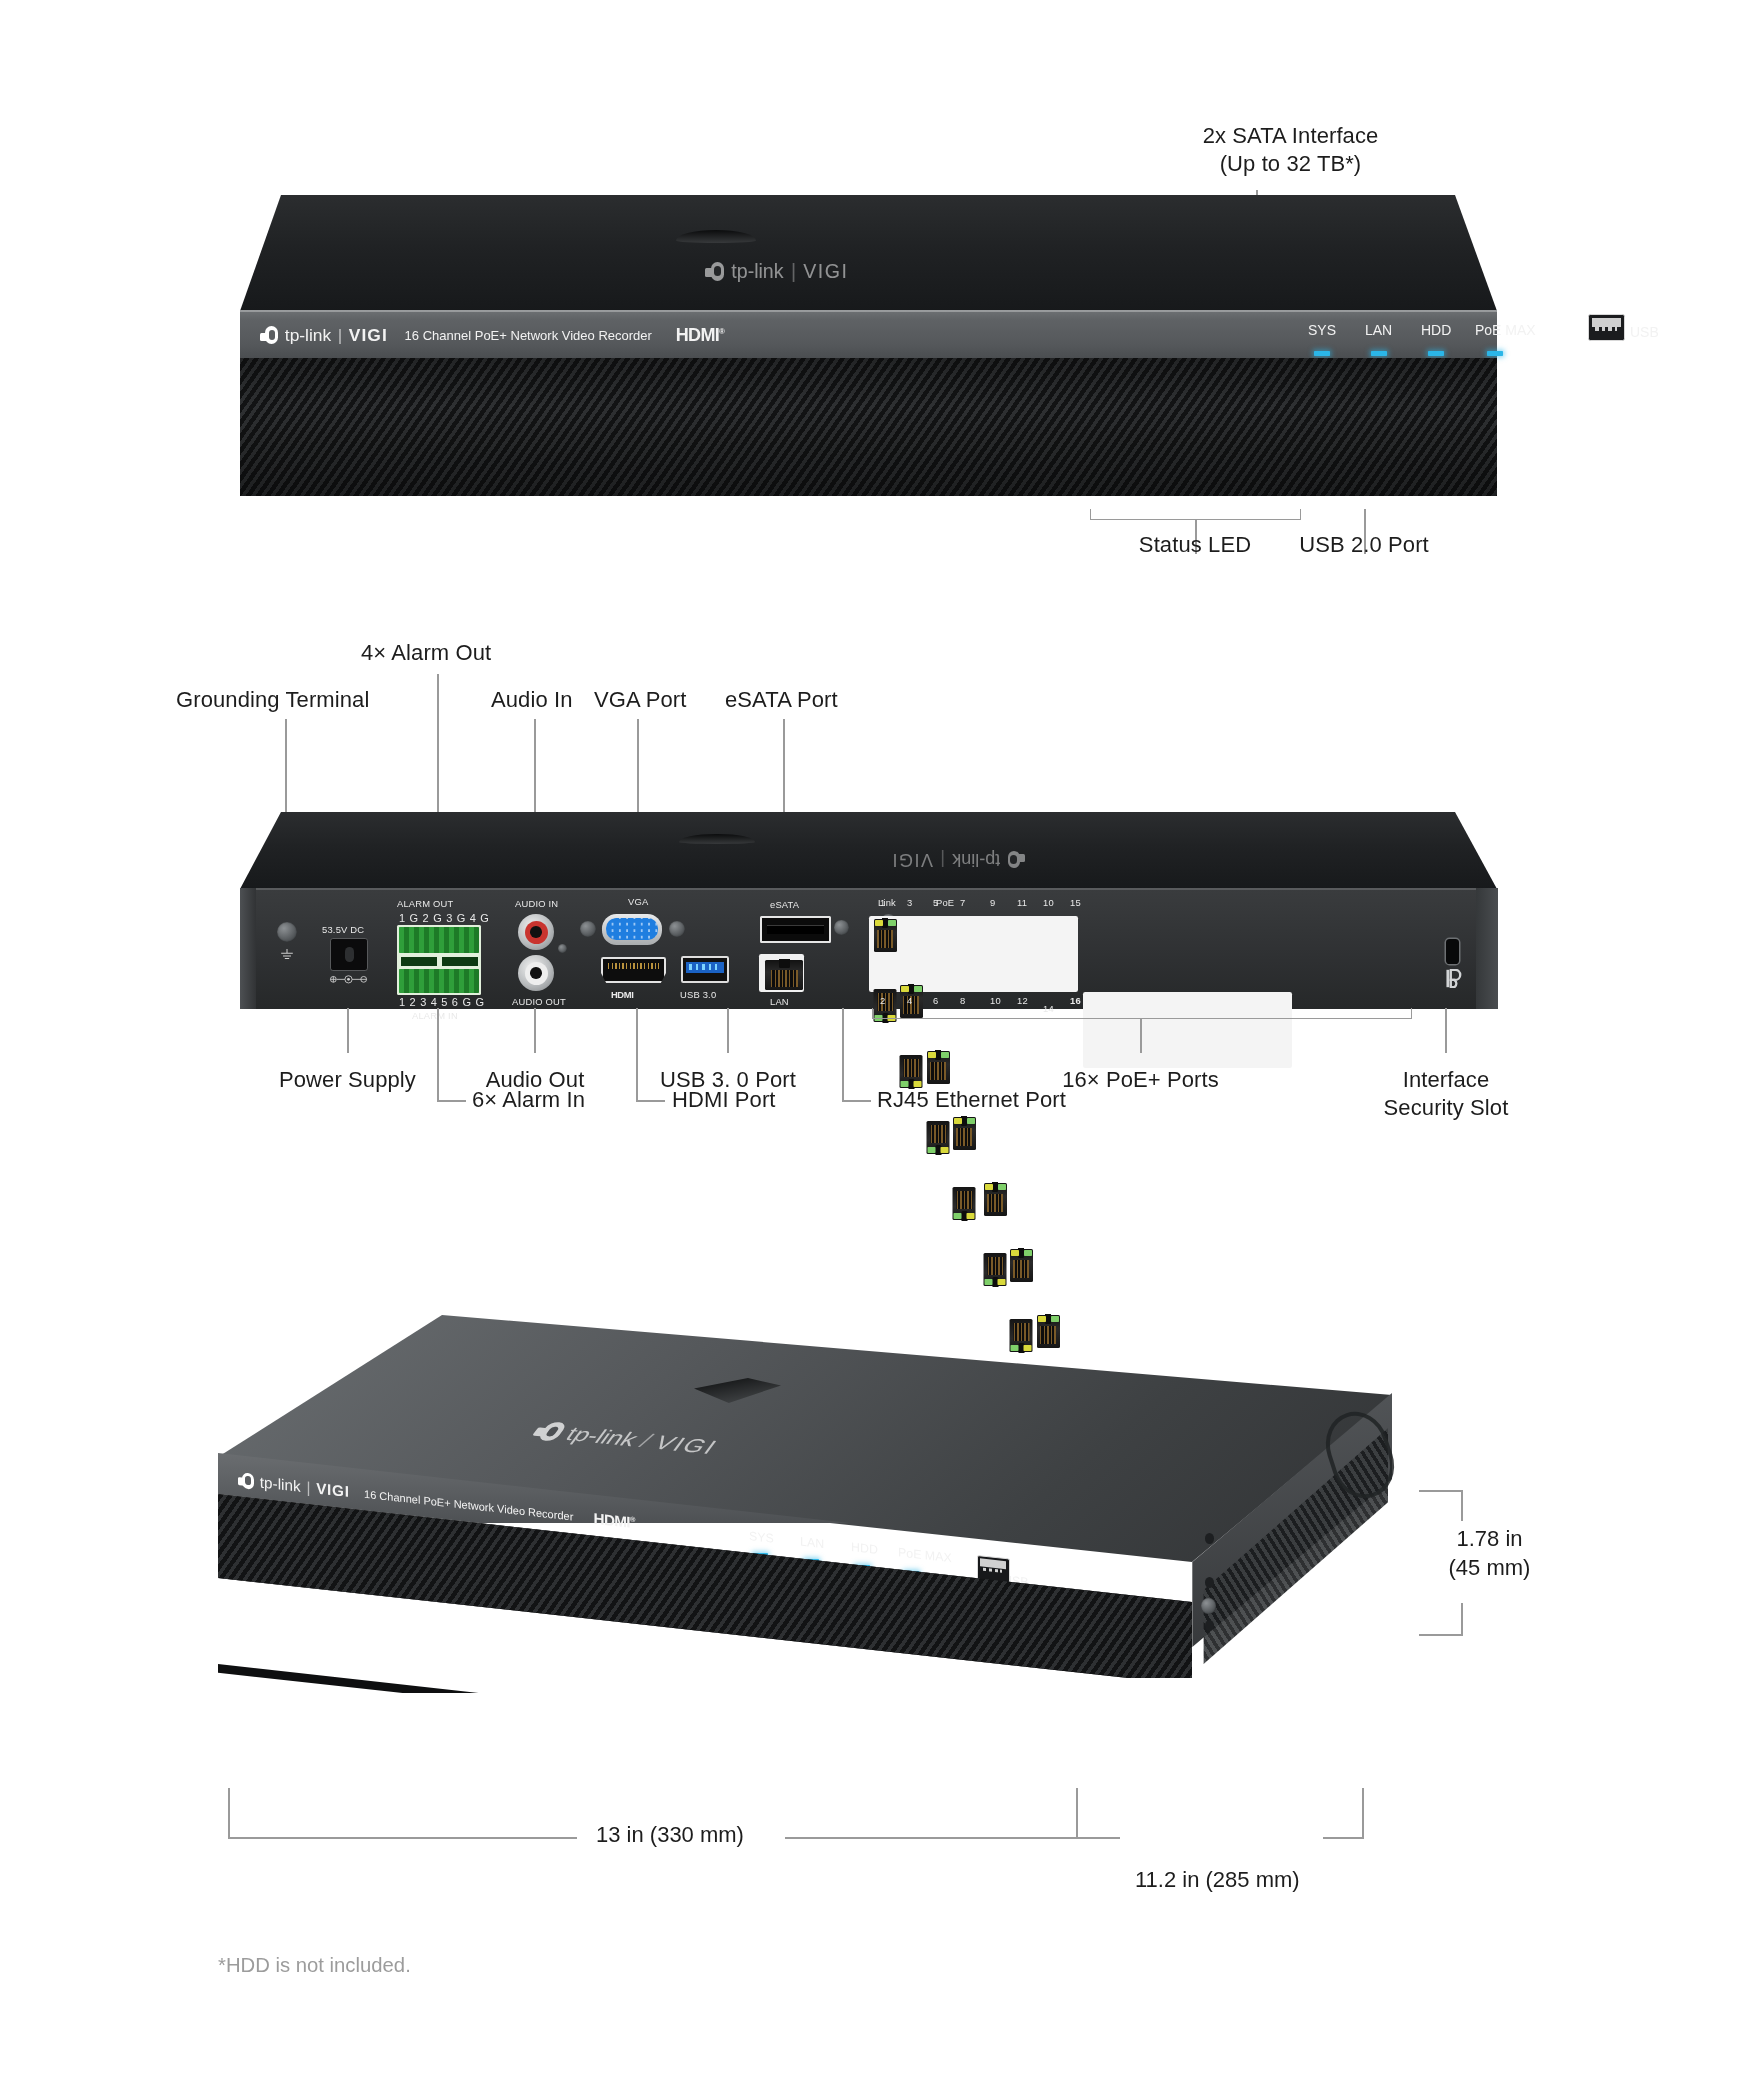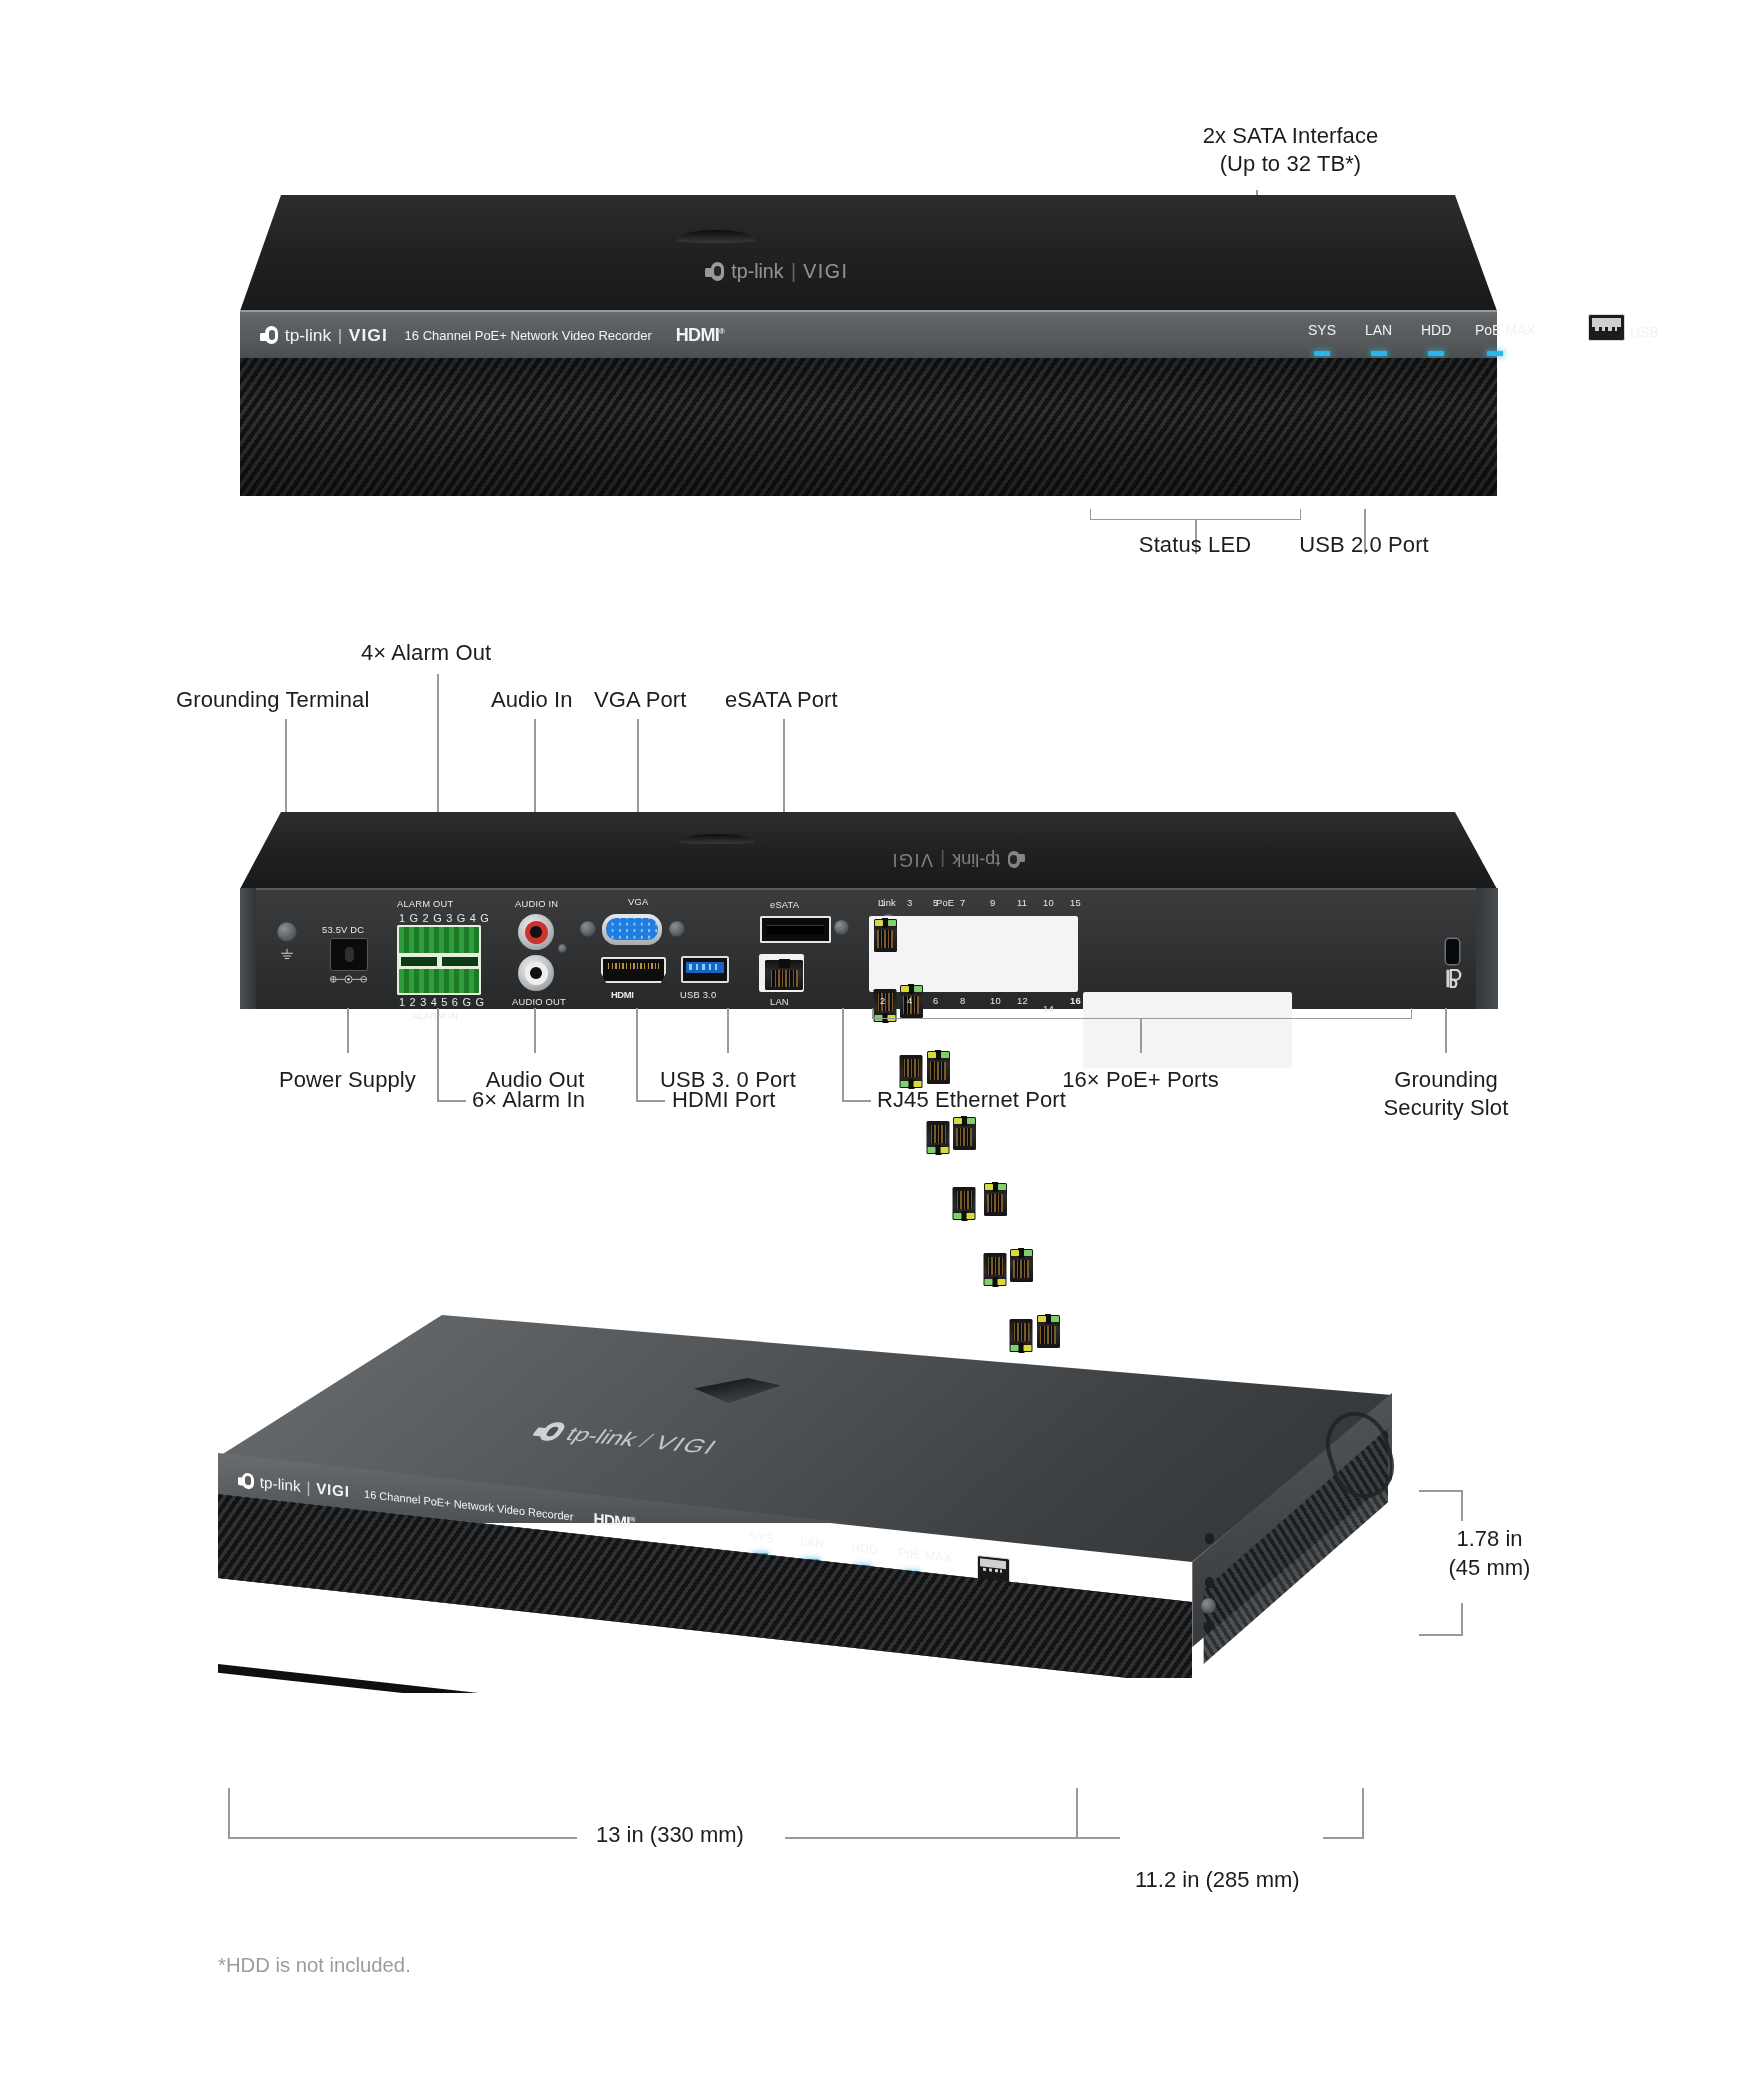--- a/index.html
+++ b/index.html
@@ -425,21 +425,21 @@
   <div class="lead v" style="left:842px;top:398px;height:93px;"></div>
   <div class="lead h" style="left:842px;top:490px;width:29px;"></div>
   <div class="abs callout" style="left:877px;top:476px;">RJ45 Ethernet Port</div>
 
   <div class="brk" style="left:872px;top:398px;width:538px;height:10.2px;border-top:none;border-bottom:1.5px solid #9a9a9a;"></div>
   <div class="lead v" style="left:1140px;top:408px;height:35px;"></div>
   <div class="abs callout c" style="left:1039px;top:456px;width:203px;">16× PoE+ Ports</div>
 
   <div class="lead v" style="left:1445px;top:398px;height:45px;"></div>
   <div class="abs callout c" style="left:1352px;top:456px;width:188px;">
-    <div>Grounding</div>
+    <div>Interface</div>
     <div>Security Slot</div>
   </div>
 </div>
 
 <div class="abs" style="left:0;top:1279px;width:1744px;height:654px;">
 
   <div class="abs" style="left:218px;top:36px;width:1192px;height:436px;">
 
     <div class="abs" style="left:0;top:0;width:1192px;height:247px;
                 clip-path:polygon(224px 0px,1174px 80px,974px 247px,0px 142px);

